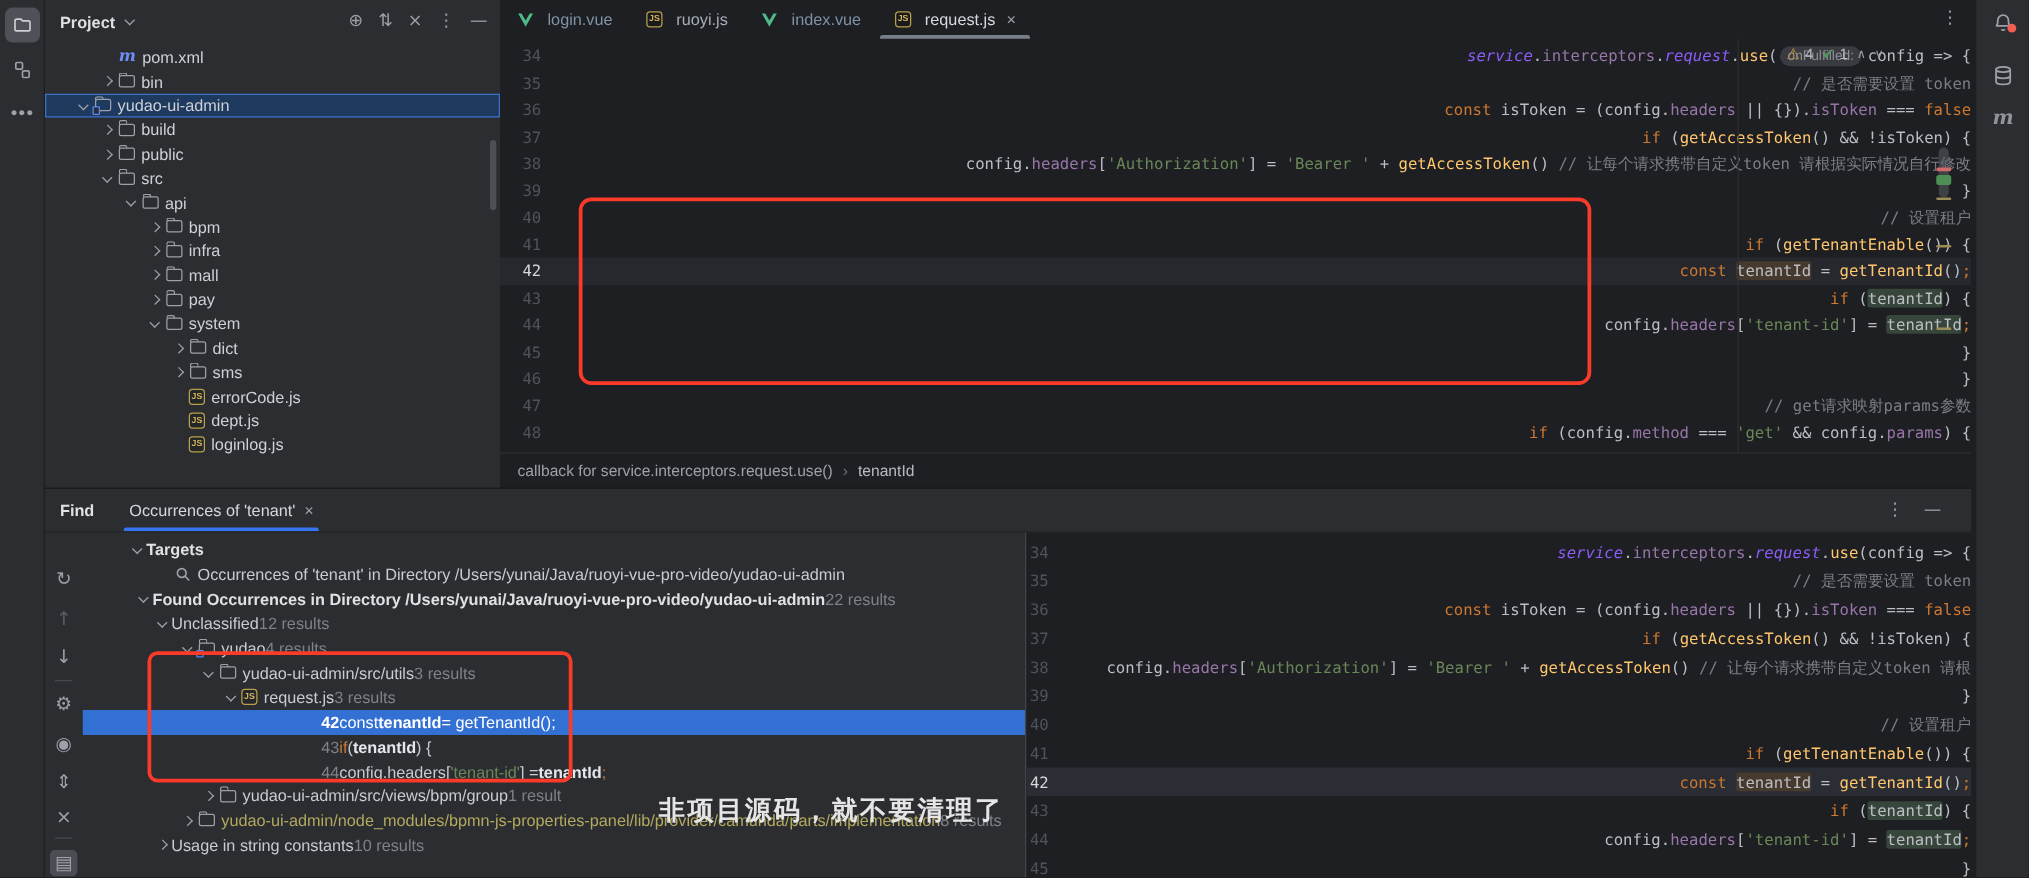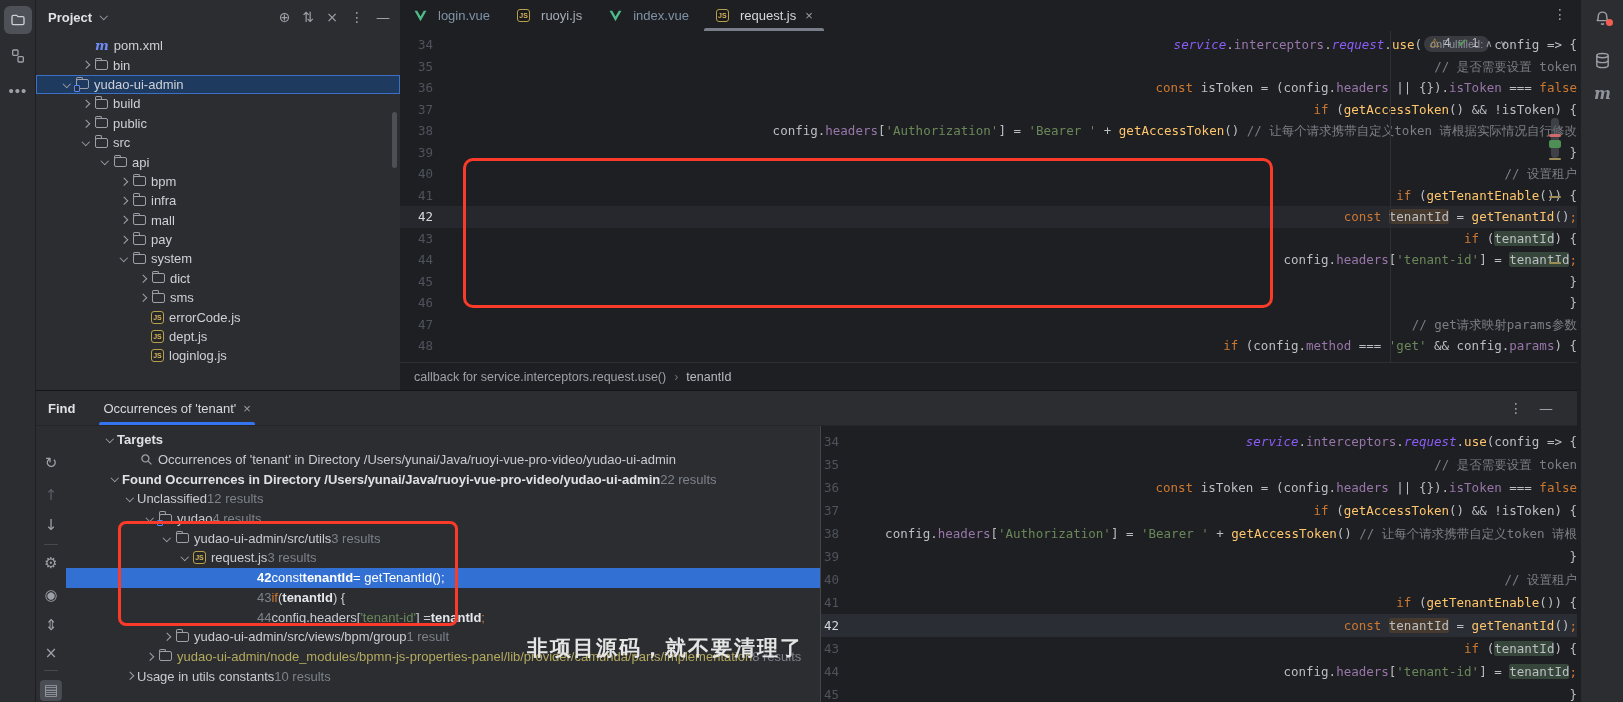--- a/index.html
+++ b/index.html
@@ -457,21 +457,21 @@
               <i></i>
             </span>
             <span class="ic-folder"></span>
             <span class="fs-lib">yudao-ui-admin/node_modules/bpmn-js-properties-panel/lib/provider/camunda/parts/implementation</span>
             <span class="fs-count">  8 results</span>
           </div>
           <div class="frow" style="padding-left:56px">
             <span class="chev right">
               <i></i>
             </span>
-            <span class="fs-def">Usage in utils constants</span>
+            <span class="fs-def">Usage in string constants</span>
             <span class="fs-count">  10 results</span>
           </div>
         </div>
       <div class="fpreview">
         <div class="codewrap code-prev" id="code-prev">
             <div class="cl"><span class="ln">34</span><span class="ct"><span class="tk-memi">service</span><span class="tk-def">.</span><span class="tk-mem">interceptors</span><span class="tk-def">.</span><span class="tk-memi">request</span><span class="tk-def">.</span><span class="tk-fn">use</span><span class="tk-def">(config =&gt; {</span></span></div>
             <div class="cl"><span class="ln">35</span><span class="ct"><span class="tk-def">  </span><span class="tk-com">// 是否需要设置 token</span></span></div>
             <div class="cl"><span class="ln">36</span><span class="ct"><span class="tk-def">  </span><span class="tk-kw">const</span><span class="tk-def"> isToken = (config.</span><span class="tk-mem">headers</span><span class="tk-def"> || {}).</span><span class="tk-mem">isToken</span><span class="tk-def"> === </span><span class="tk-kw">false</span></span></div>
             <div class="cl"><span class="ln">37</span><span class="ct"><span class="tk-def">  </span><span class="tk-kw">if</span><span class="tk-def"> (</span><span class="tk-fn">getAccessToken</span><span class="tk-def">() &amp;&amp; !isToken) {</span></span></div>
             <div class="cl"><span class="ln">38</span><span class="ct"><span class="tk-def">    config.</span><span class="tk-mem">headers</span><span class="tk-def">[</span><span class="tk-str">'Authorization'</span><span class="tk-def">] = </span><span class="tk-str">'Bearer '</span><span class="tk-def"> + </span><span class="tk-fn">getAccessToken</span><span class="tk-def">() </span><span class="tk-com">// 让每个请求携带自定义token 请根据实际情况自行修改</span></span></div>

